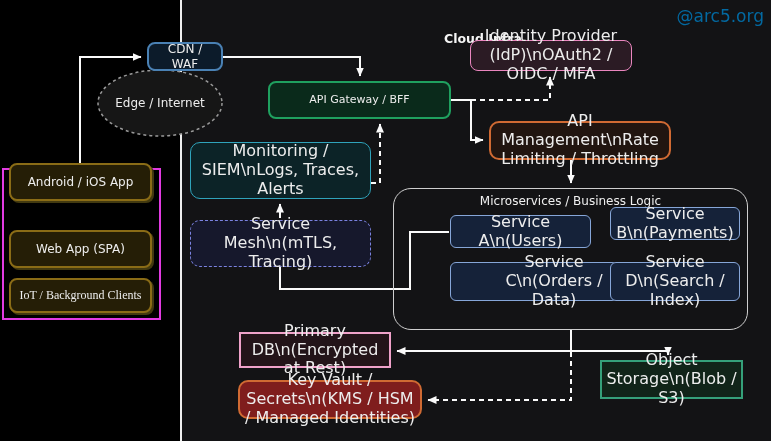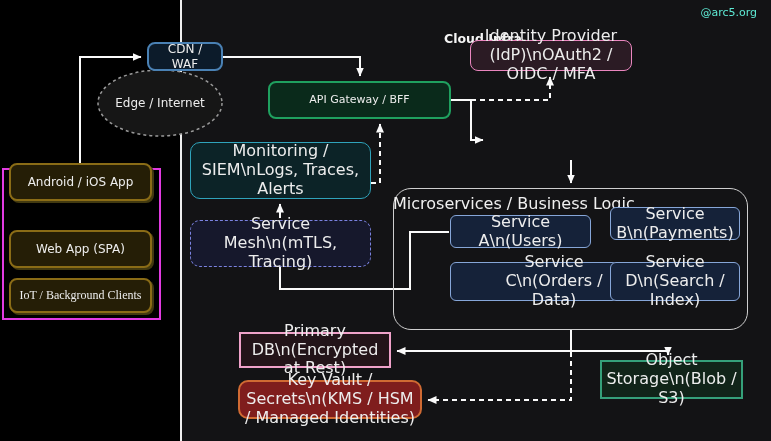--- a/index.html
+++ b/index.html
@@ -9,21 +9,21 @@
     color:#e9e9e9;
   }
   .panel{
     position:absolute;left:180px;top:0;width:591px;height:441px;
     background:#131315;border-left:2px solid #efefef;box-sizing:border-box;
   }
   .panel-label{
     position:absolute;left:444px;top:15px;font-size:12.5px;font-weight:bold;color:#f5f5f5;margin-top:16px;
   }
   .watermark{
-    position:absolute;right:14px;top:6px;font-size:11px;color:#5eead4;
+    position:absolute;right:7px;top:6px;font-size:17px;color:#0369a1;
   }
   svg.edges{position:absolute;left:0;top:0;width:771px;height:441px;}
   .node{
     position:absolute;display:flex;align-items:center;justify-content:center;
     text-align:center;box-sizing:border-box;font-size:16px;line-height:1.18;
     padding:2px 4px;color:#ededed;
   }
   .ellipse-label{
     position:absolute;left:98px;top:96px;width:124px;text-align:center;
     font-size:12px;color:#ededed;
@@ -40,22 +40,22 @@
   .gateway{left:268px;top:81px;width:183px;height:38px;border:2px solid #1fa05f;border-radius:8px;background:#0a2a1b;font-size:11px;}
   .idp{left:470px;top:40px;width:162px;height:31px;border:1.5px solid #ea86bf;border-radius:8px;background:#2b1b24;}
   .apimgmt{left:489px;top:121px;width:182px;height:39px;border:2px solid #d06a33;border-radius:10px;background:#211510;}
   .monitoring{left:190px;top:142px;width:181px;height:57px;border:1.5px solid #2fa3bb;border-radius:10px;background:#0c2327;}
   .mesh{left:190px;top:220px;width:181px;height:47px;border:1.5px dashed #7b82e0;border-radius:10px;background:#16182c;}
   .micro{
     position:absolute;left:393px;top:188px;width:355px;height:142px;
     border:1.5px solid #cfcfcf;border-radius:18px;box-sizing:border-box;background:transparent;
   }
   .micro-label{
-    position:absolute;left:393px;top:194px;width:355px;text-align:left;
-    font-size:16px;color:#f0f0f0;
+    position:absolute;left:393px;top:194px;width:355px;text-align:center;
+    font-size:12px;color:#f0f0f0;
   }
   .svc{border:1.5px solid #86a6d8;border-radius:6px;background:#152239;}
   .svc-a{left:450px;top:215px;width:141px;height:33px;}
   .svc-b{left:610px;top:207px;width:130px;height:33px;}
   .svc-c{left:450px;top:262px;width:168px;height:39px;padding-left:44px;}
   .svc-d{left:610px;top:262px;width:130px;height:39px;}
   .primarydb{left:239px;top:332px;width:152px;height:36px;border:2px solid #f0a2ca;background:#231419;}
   .keyvault{left:238px;top:380px;width:184px;height:39px;border:2px solid #d06a33;border-radius:10px;background:#7f1d1d;}
   .objstore{left:600px;top:360px;width:143px;height:39px;border:2px solid #35a07a;background:#112419;}
 </style>
@@ -94,20 +94,21 @@
   <div class="clients-box"></div>
   <div class="node client" style="top:163px;height:38px;">Android / iOS App</div>
   <div class="node client" style="top:230px;height:38px;">Web App (SPA)</div>
   <div class="node client" style="top:278px;height:35px;font-family:Liberation Serif, serif;">IoT / Background Clients</div>
 
   <div class="ellipse-label">Edge / Internet</div>
 
   <div class="node cdn">CDN / WAF</div>
   <div class="node gateway">API Gateway / BFF</div>
   <div class="node idp">Identity Provider (IdP)\nOAuth2 / OIDC / MFA</div>
+  <div class="node apimgmt">API Management\nRate Limiting / Throttling</div>
   <div class="node monitoring">Monitoring / SIEM\nLogs, Traces, Alerts</div>
   <div class="node mesh">Service Mesh\n(mTLS, Tracing)</div>
 
   <div class="micro"></div>
   <div class="micro-label">Microservices / Business Logic</div>
   <div class="node svc svc-a">Service A\n(Users)</div>
   <div class="node svc svc-b">Service B\n(Payments)</div>
   <div class="node svc svc-c">Service C\n(Orders / Data)</div>
   <div class="node svc svc-d">Service D\n(Search / Index)</div>
 

